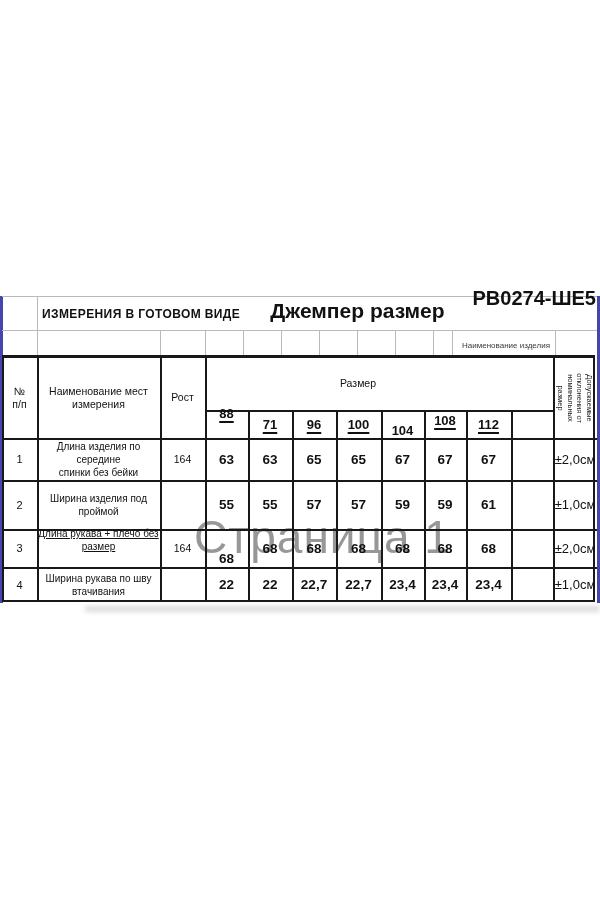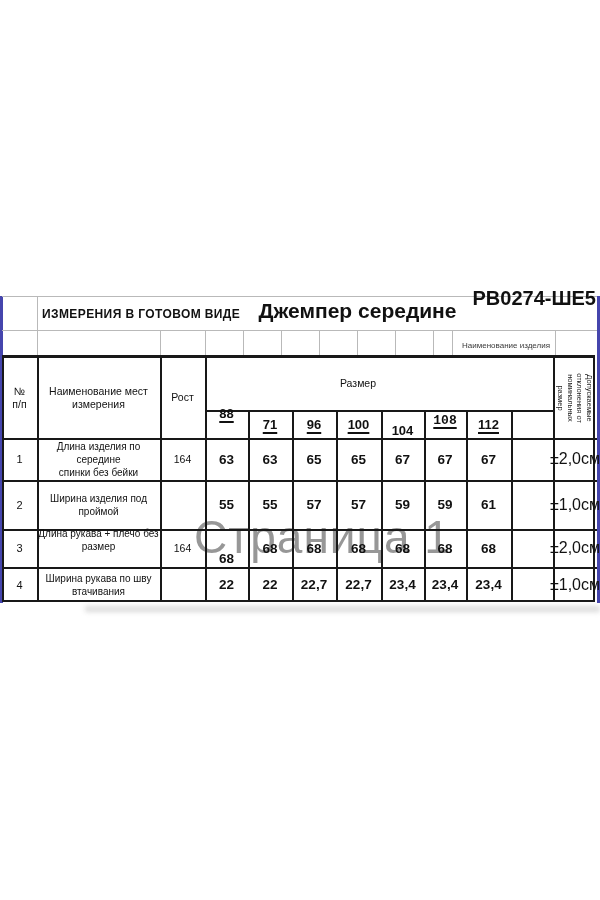--- a/index.html
+++ b/index.html
@@ -28,21 +28,21 @@
   .cell{position:absolute;display:flex;flex-direction:column;align-items:center;
         justify-content:center;text-align:center;box-sizing:border-box;}
   .hdr{font-size:10.5px;line-height:13px;}
   .size-hdr{font-weight:bold;font-size:13px;text-decoration:underline;
             text-underline-offset:3px;text-decoration-thickness:1.5px;}
   .rownum{font-size:11px;}
   .rowlabel{font-size:10px;line-height:13px;}
   .rost{font-size:10.5px;}
   .val{font-weight:bold;font-size:13.5px;}
   .val.drop{justify-content:flex-end;padding-bottom:1px;}
-  .tol{font-size:16px;}
+  .tol{font-size:13px;}
   .rot-outer{position:absolute;left:534px;top:376px;width:82px;height:44px;
              transform:rotate(90deg);display:flex;flex-direction:column;
              align-items:center;justify-content:center;}
   .rot-outer div{font-size:7.5px;line-height:9.5px;color:#222;white-space:nowrap;}
   
   .watermark{position:absolute;left:194px;top:510px;width:230px;height:50px;
              font-size:46px;color:#979797;letter-spacing:1px;z-index:1;white-space:nowrap;}
   .table-layer{position:absolute;left:0;top:0;width:600px;height:900px;z-index:2;}
   .smudge{position:absolute;left:85px;top:606px;width:515px;height:6px;
           background:#bfbfbf;filter:blur(2.5px);opacity:.55;z-index:0;}
@@ -58,21 +58,21 @@
   <div class="table-layer" id="table-layer">
 
     <div class="pb-line" style="left:0;top:296px;height:307px;"></div>
     <div class="pb-line" style="left:597px;top:296px;height:307px;"></div>
 
     <div class="glh" style="left:2px;top:296px;width:595px;"></div>
     <div class="glh" style="left:2px;top:330px;width:595px;"></div>
     <div class="glv" style="left:37px;top:296px;height:34px;"></div>
 
     <div class="sec-title">ИЗМЕРЕНИЯ  В ГОТОВОМ  ВИДЕ</div>
-    <div class="prod-name">Джемпер середине</div>
+    <div class="prod-name">Джемпер размер</div>
     <div class="article">РВ0274-ШЕ5</div>
 
     <div class="caption">Наименование изделия</div>
 
     <div class="frame"></div>
 
     <div class="rot-outer" id="rot-header">
         <div>Допускаемые</div>
         <div>отклонения  от</div>
         <div>номинальных</div>
@@ -127,21 +127,21 @@
       </div>
       <div class="cell size-hdr" style="left: 292px; top: 410px; width: 44px; height: 28px;">
         <div>96</div>
       </div>
       <div class="cell size-hdr" style="left: 336px; top: 410px; width: 45px; height: 28px;">
         <div>100</div>
       </div>
       <div class="cell size-hdr" style="left: 381px; top: 410px; width: 43px; height: 41px;">
         <div>104</div>
       </div>
-      <div class="cell size-hdr" style="left: 424px; top: 410px; width: 42px; height: 20px; font-family: Liberation Mono, monospace;">
+      <div class="cell size-hdr" style="left: 424px; top: 410px; width: 42px; height: 20px;">
         <div>108</div>
       </div>
       <div class="cell size-hdr" style="left: 466px; top: 410px; width: 45px; height: 28px;">
         <div>112</div>
       </div>
       <div class="cell rownum" style="left: 2px; top: 438px; width: 35px; height: 42px;">
         <div>1</div>
       </div>
       <div class="cell rowlabel" style="left: 37px; top: 438px; width: 123px; height: 42px;">
         <div>Длина изделия по середине</div>
@@ -201,21 +201,21 @@
       </div>
       <div class="cell val" style="left: 466px; top: 480px; width: 45px; height: 49px;">
         <div>61</div>
       </div>
       <div class="cell tol" style="left: 553px; top: 480px; width: 44px; height: 49px;">
         <div>±1,0см</div>
       </div>
       <div class="cell rownum" style="left: 2px; top: 529px; width: 35px; height: 38px;">
         <div>3</div>
       </div>
-      <div class="cell rowlabel" style="left: 37px; top: 529px; width: 123px; height: 22px;">
+      <div class="cell rowlabel" style="left: 37px; top: 529px; width: 123px; height: 22px; text-decoration: underline;">
         <div>Длина рукава + плечо без</div>
         <div>размер</div>
       </div>
       <div class="cell rost" style="left: 160px; top: 529px; width: 45px; height: 38px;">
         <div>164</div>
       </div>
       <div class="cell val drop" style="left: 205px; top: 529px; width: 43px; height: 38px;">
         <div>68</div>
       </div>
       <div class="cell val" style="left: 248px; top: 529px; width: 44px; height: 38px;">

